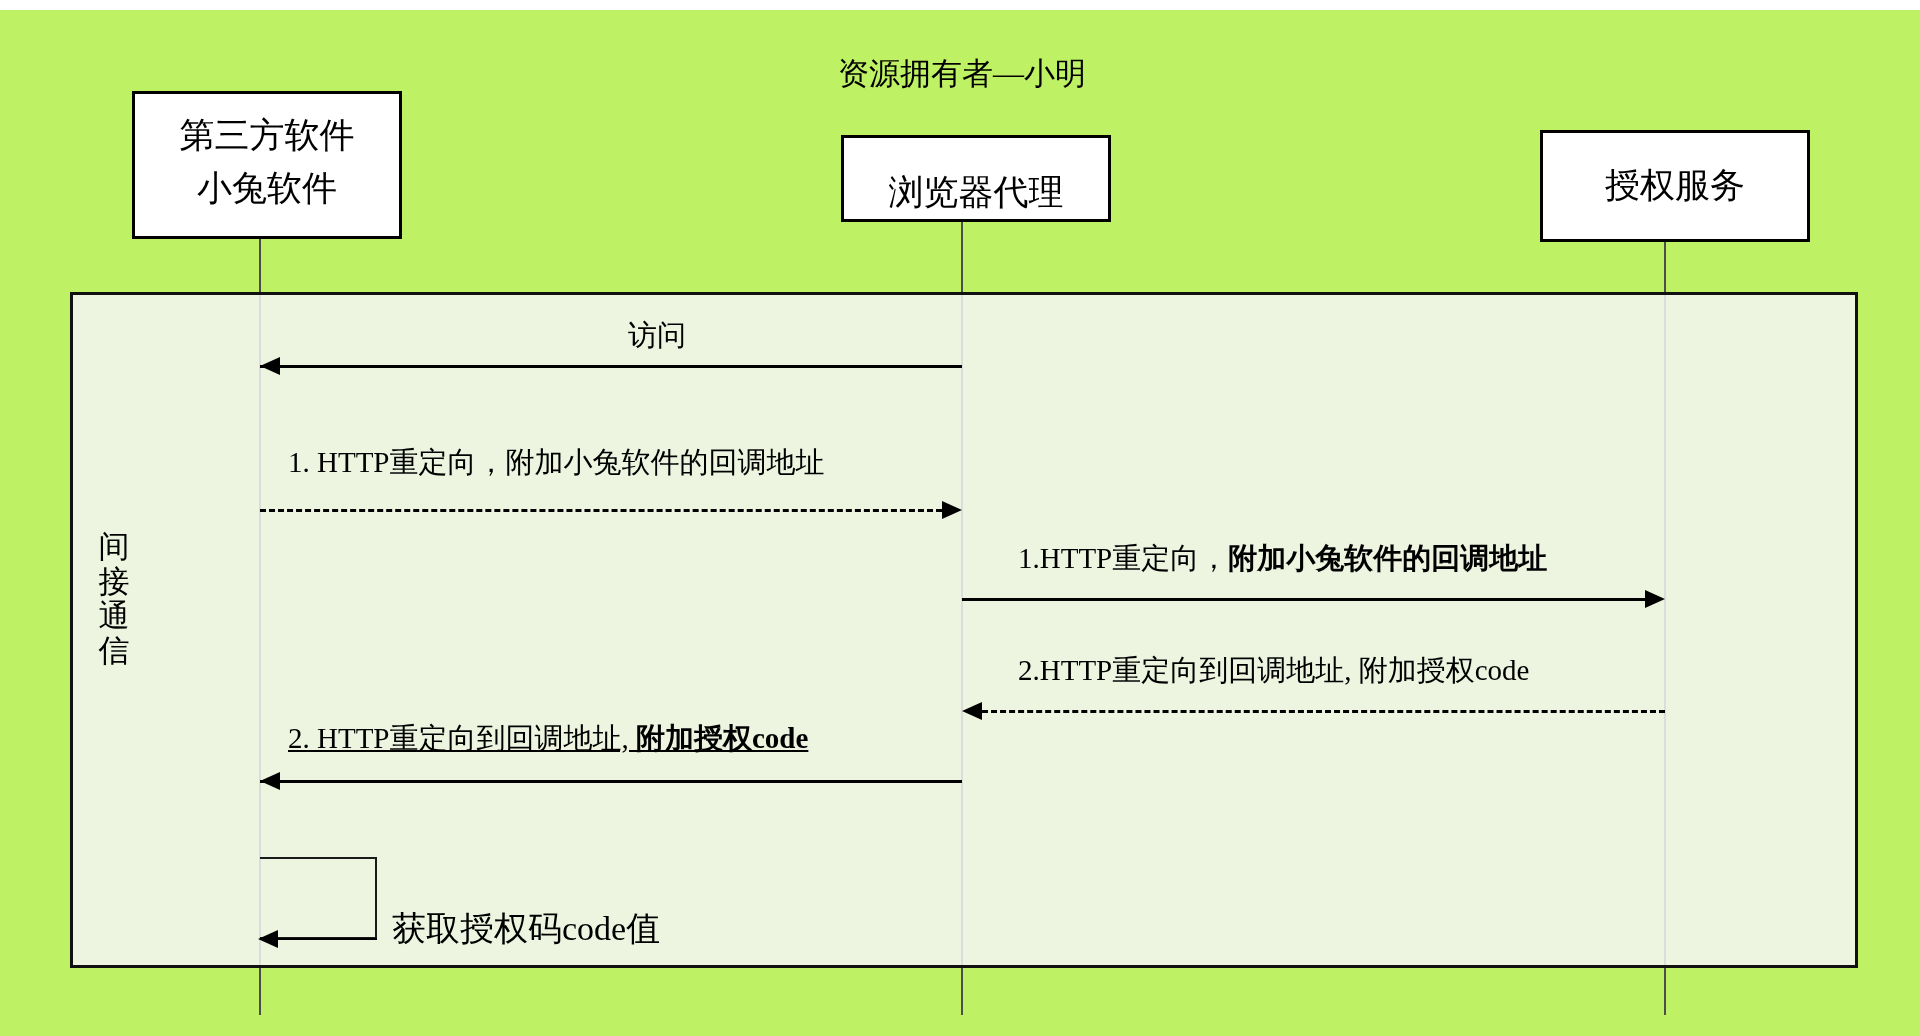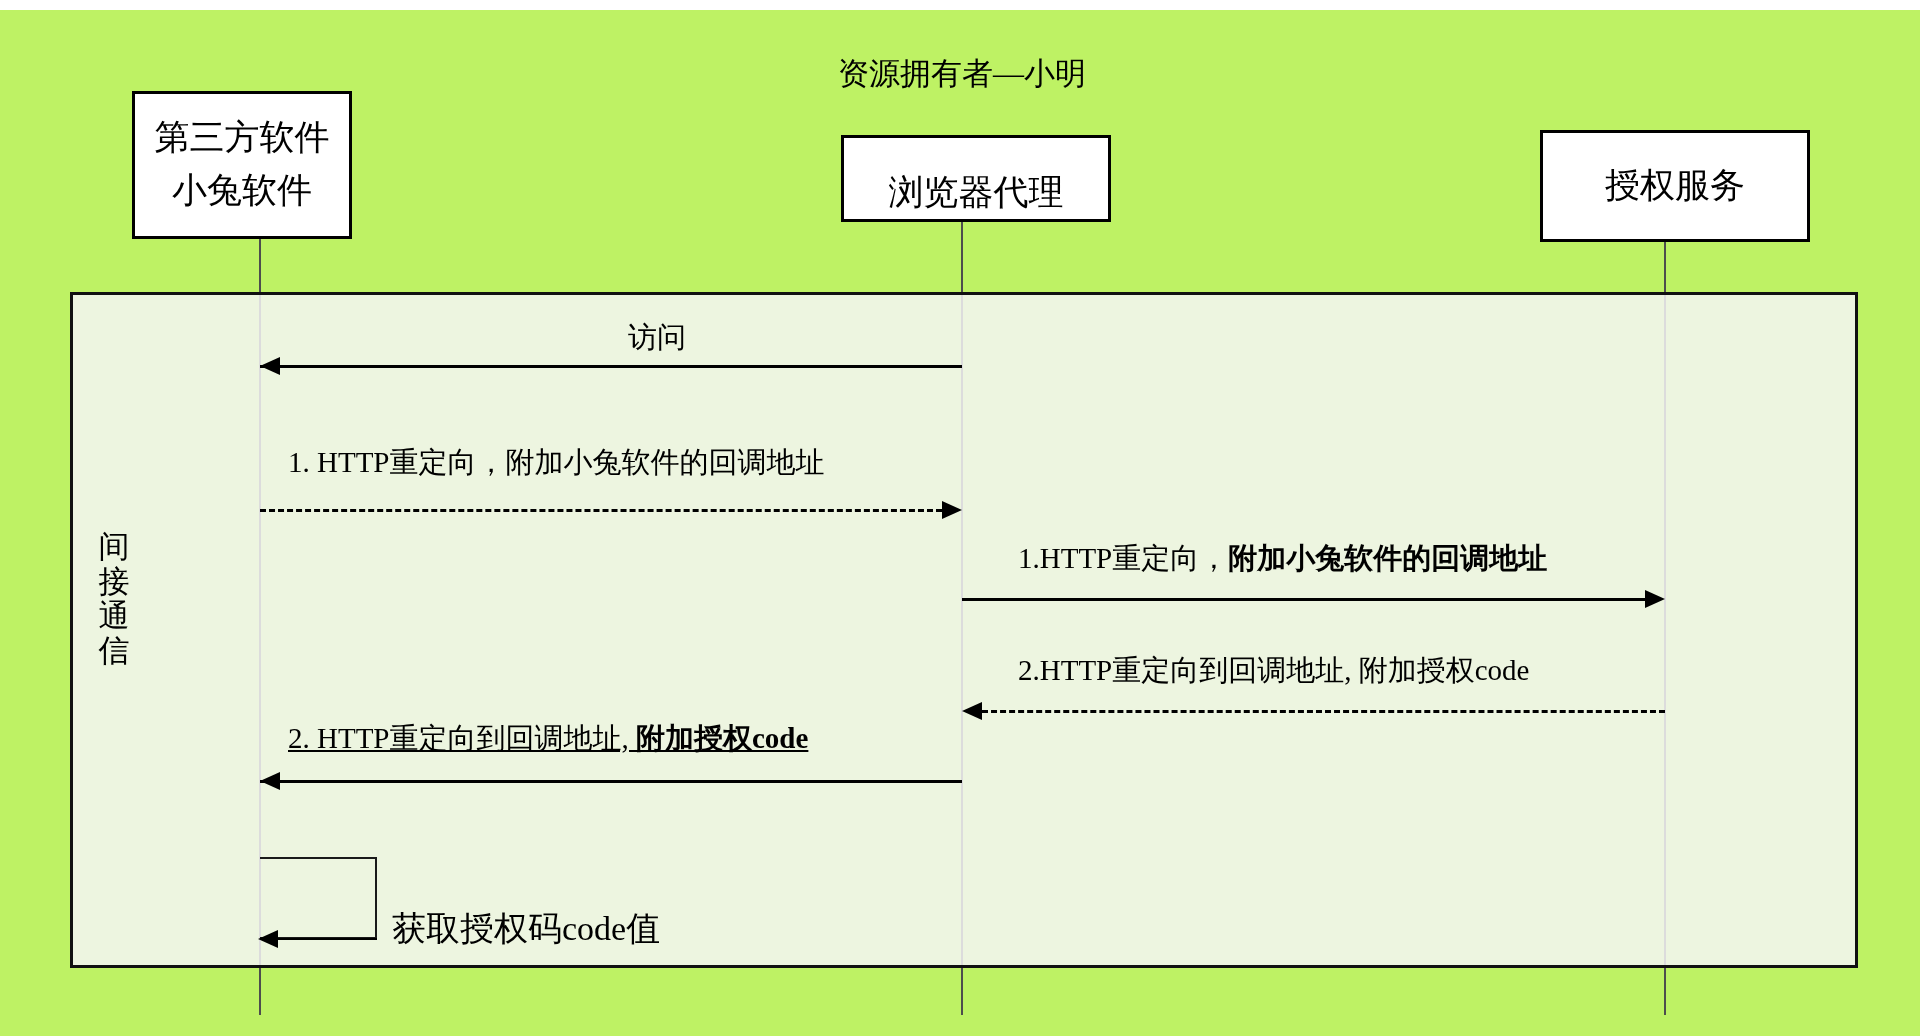--- a/index.html
+++ b/index.html
@@ -119,21 +119,21 @@
 <body>
 
 <div id="canvas">
 
   <div class="lifeline" style="left:259px; top:225px; height:780px;"></div>
   <div class="lifeline" style="left:961px; top:212px; height:793px;"></div>
   <div class="lifeline" style="left:1664px; top:180px; height:825px;"></div>
 
   <div class="top-caption" style="left:762px; top:43px; width:400px;">资源拥有者—小明</div>
 
-  <div class="participant-box" style="left:132px; top:81px; width:220px; height:148px;">
+  <div class="participant-box" style="left:132px; top:81px; width:270px; height:148px;font-family:Liberation Mono, monospace;">
     <div class="line1">第三方软件</div>
     <div class="line2">小兔软件</div>
   </div>
 
   <div class="participant-box" style="left:841px; top:125px; width:270px; height:87px;justify-content:flex-end;">
     <div class="line1">浏览器代理</div>
   </div>
 
   <div class="participant-box" style="left:1540px; top:120px; width:270px; height:112px;">
     <div class="line1">授权服务</div>
@@ -141,21 +141,21 @@
 
   <div class="frame" style="left:70px; top:282px; width:1788px; height:676px;"></div>
 
   <div class="frame-label" style="left:92px; top:520px; width:44px;">
     <span>间</span>
     <span>接</span>
     <span>通</span>
     <span>信</span>
   </div>
 
-  <div class="msg-label centered" style="left:260px; top:312px; width:794px;">访问</div>
+  <div class="msg-label centered" style="left:260px; top:312px; width:794px;font-family:Liberation Mono, monospace;">访问</div>
   <div class="msg-line" style="left:260px; top:355px; width:702px;"></div>
   <div class="arrow-head left" style="left:260px; top:347px;"></div>
 
   <div class="msg-label" style="left:288px; top:437px;">1.  HTTP重定向，附加小兔软件的回调地址</div>
   <div class="msg-line dashed" style="left:260px; top:499px; width:682px;"></div>
   <div class="arrow-head right" style="left:942px; top:491px;"></div>
 
   <div class="msg-label" style="left:1018px; top:533px;">
     <span>1.HTTP重定向，</span><b>附加小兔软件的回调地址</b>
   </div>

